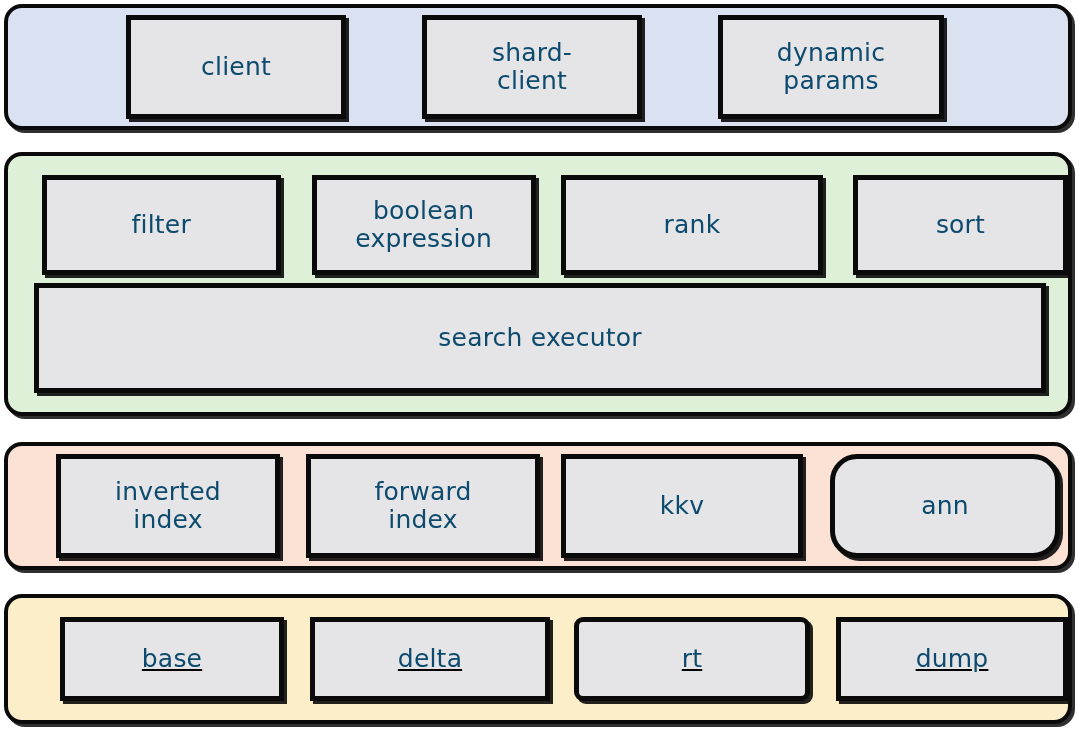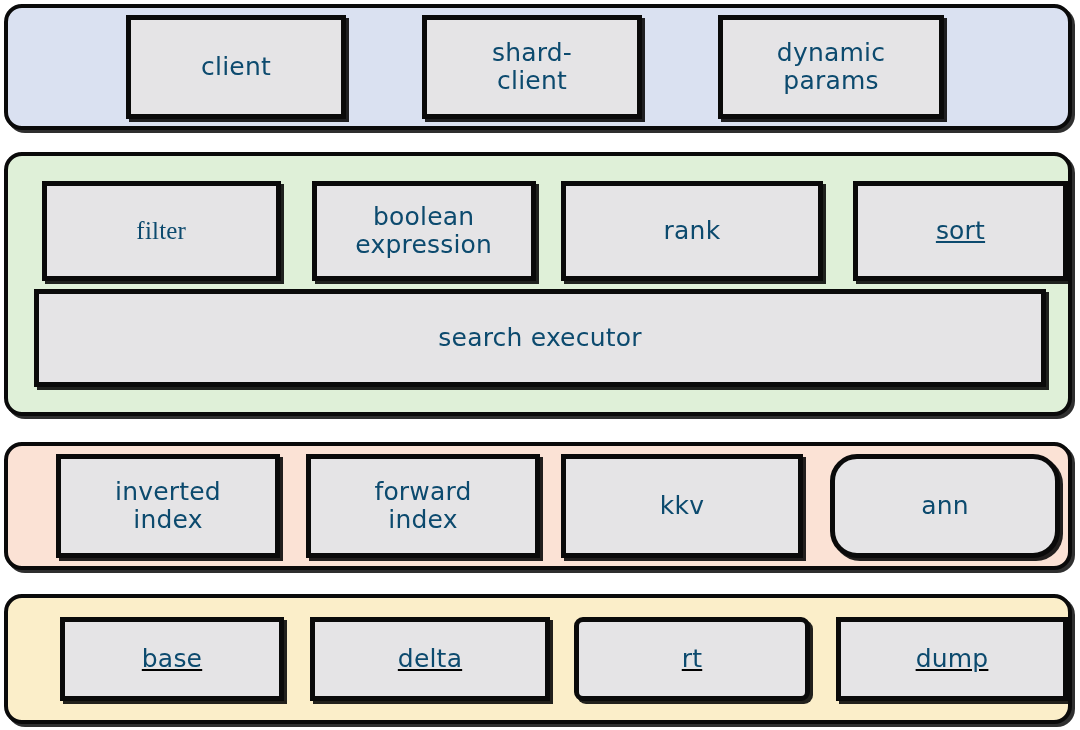--- a/index.html
+++ b/index.html
@@ -64,25 +64,25 @@
   #layer-client .node.n1 { width: 220px; margin-left: 76px; }
   #layer-client .node.n2 { width: 226px; margin-left: 76px; }
 
   
   #layer-query {
     top: 152px;
     height: 264px;
     background: #dff0d8;
   }
   #layer-query .row.top-row { padding-left: 34px; height: 100px; margin-bottom: 8px; }
-  #layer-query .node.q0 { width: 252px; font-family: Liberation Serif, serif; }
+  #layer-query .node.q0 { width: 252px; }
   #layer-query .node.q1 { width: 237px; margin-left: 31px; }
   #layer-query .node.q2 { width: 277px; margin-left: 25px; }
-  #layer-query .node.q3 { width: 227px; margin-left: 30px; text-decoration: underline; }
-  #layer-query .row.wide-row { padding-left: 26px; height: 98px; }
+  #layer-query .node.q3 { width: 227px; margin-left: 30px; }
+  #layer-query .row.wide-row { padding-left: 26px; height: 110px; }
   #layer-query .node.qwide { width: 1012px; }
 
   
   #layer-index {
     top: 442px;
     height: 128px;
     background: #fbe2d5;
   }
   #layer-index .row { padding-left: 48px; height: 104px; }
   #layer-index .node.i0 { width: 224px; }

